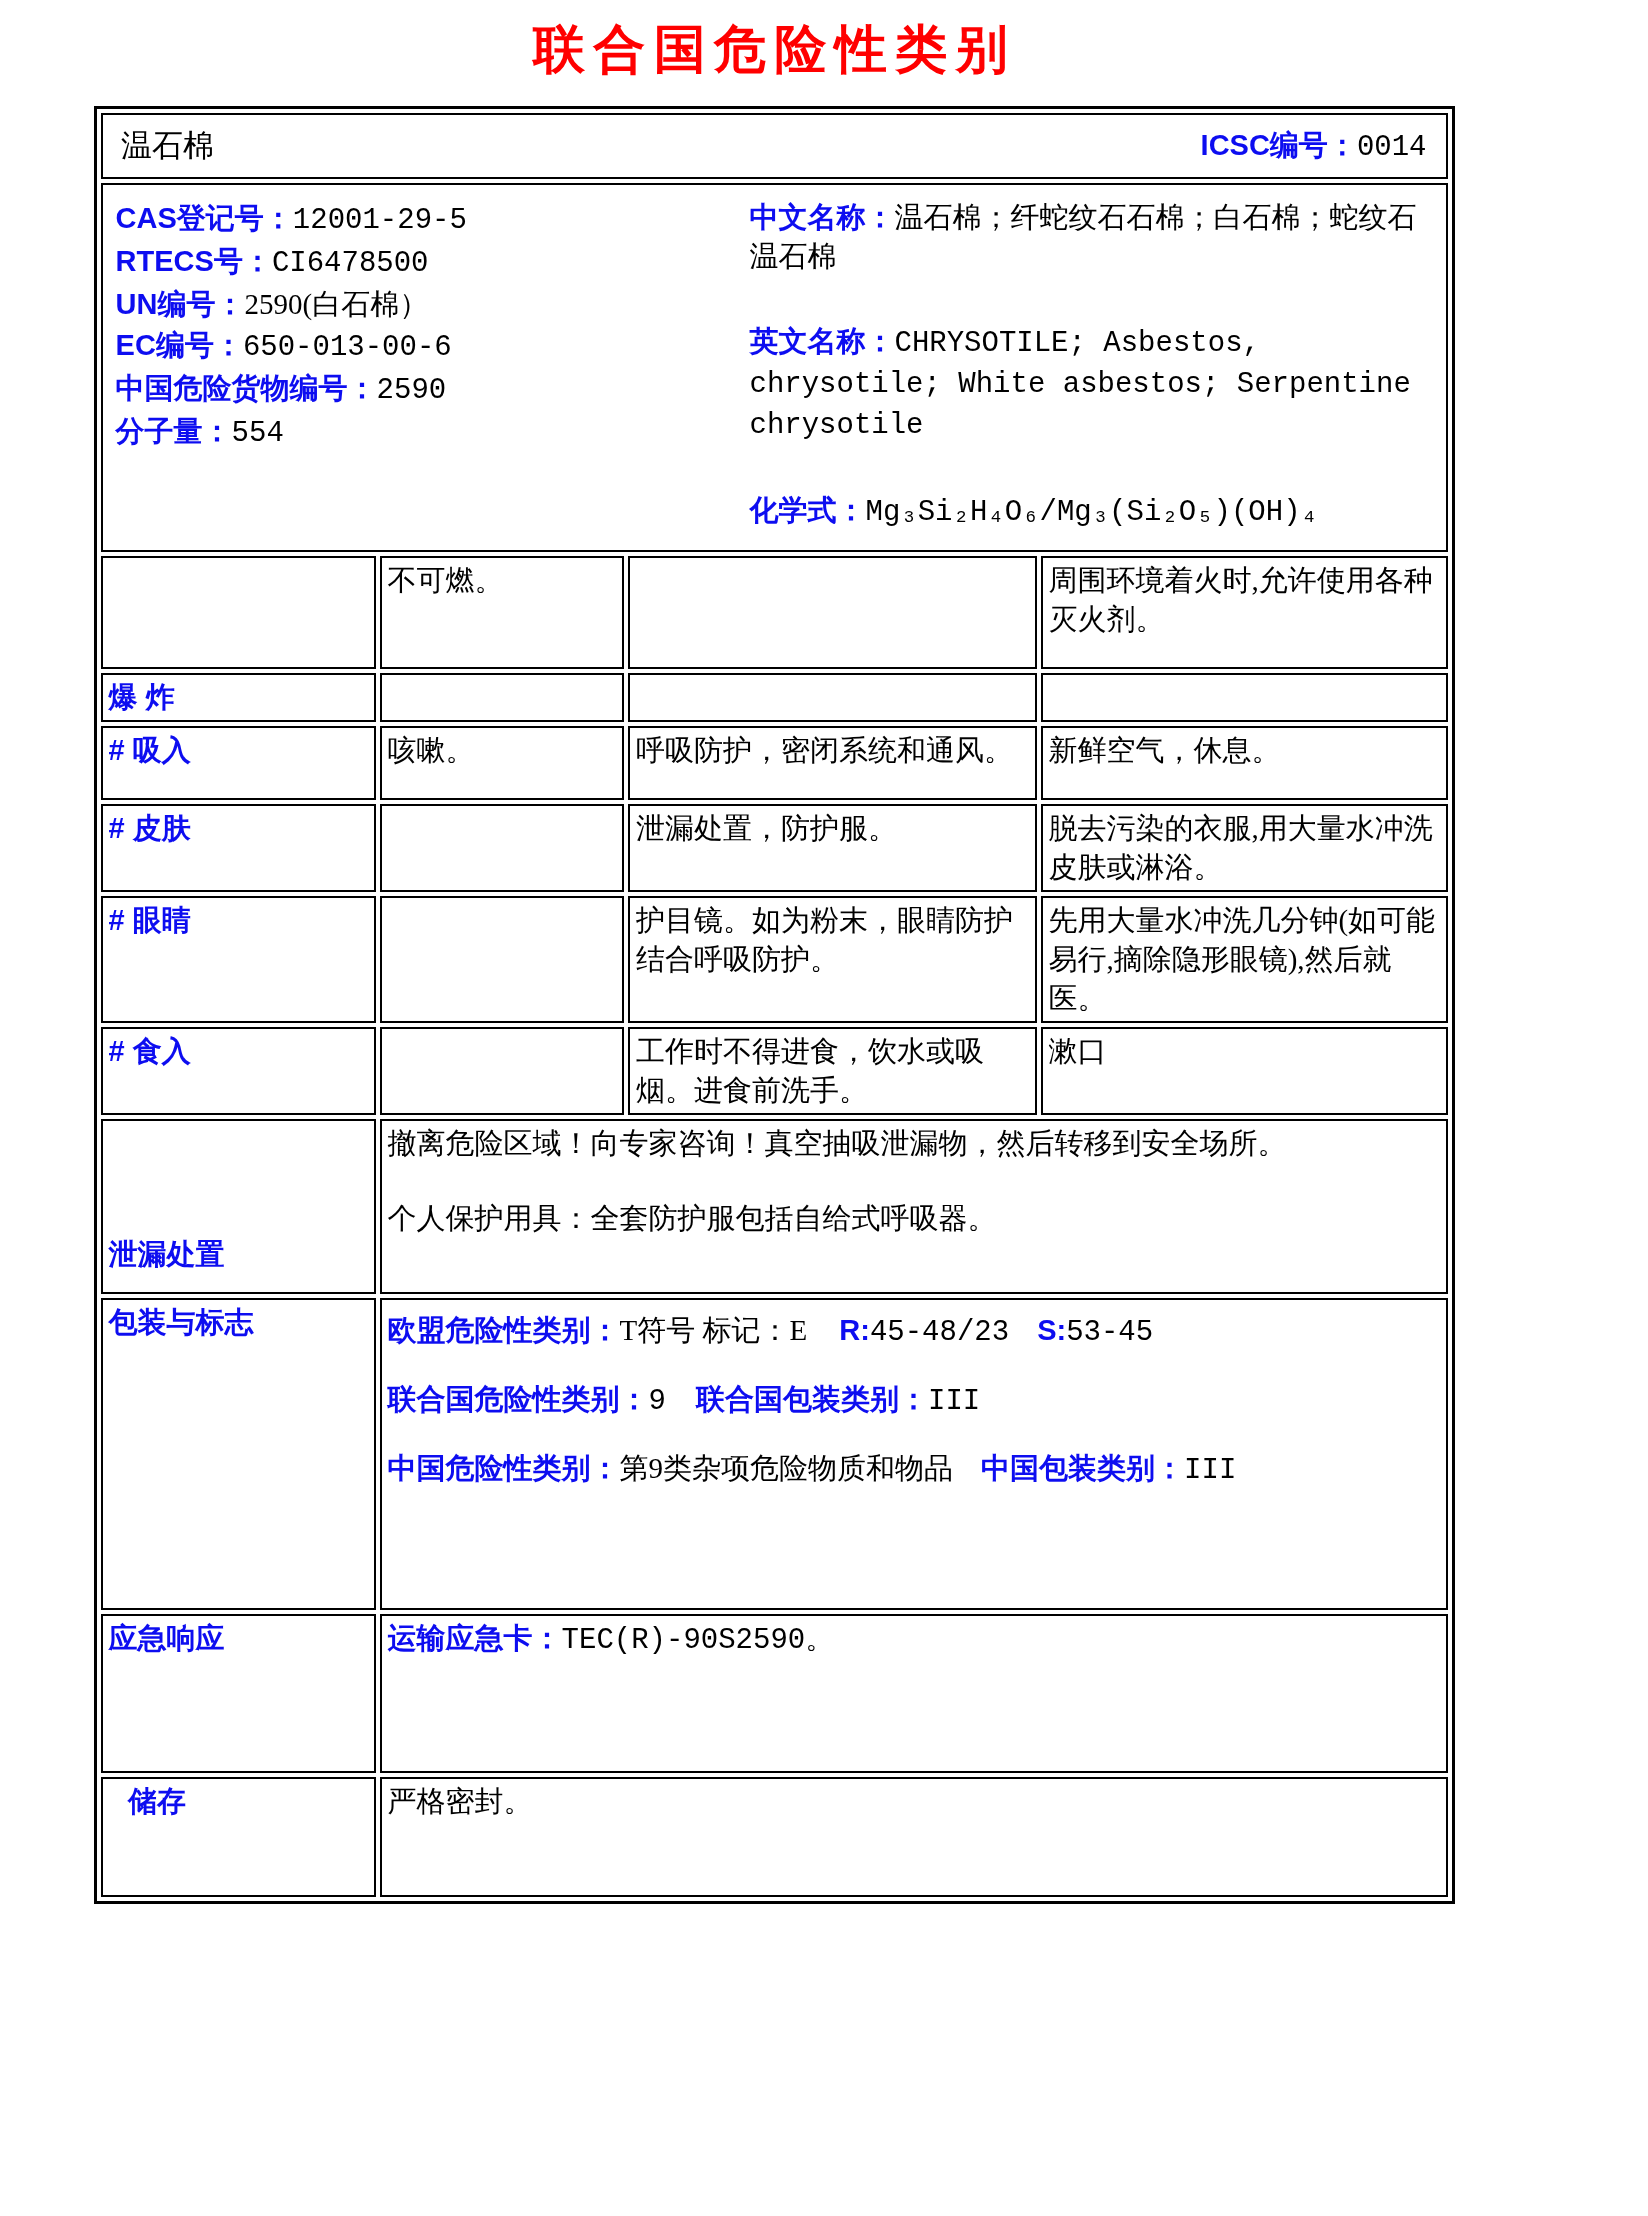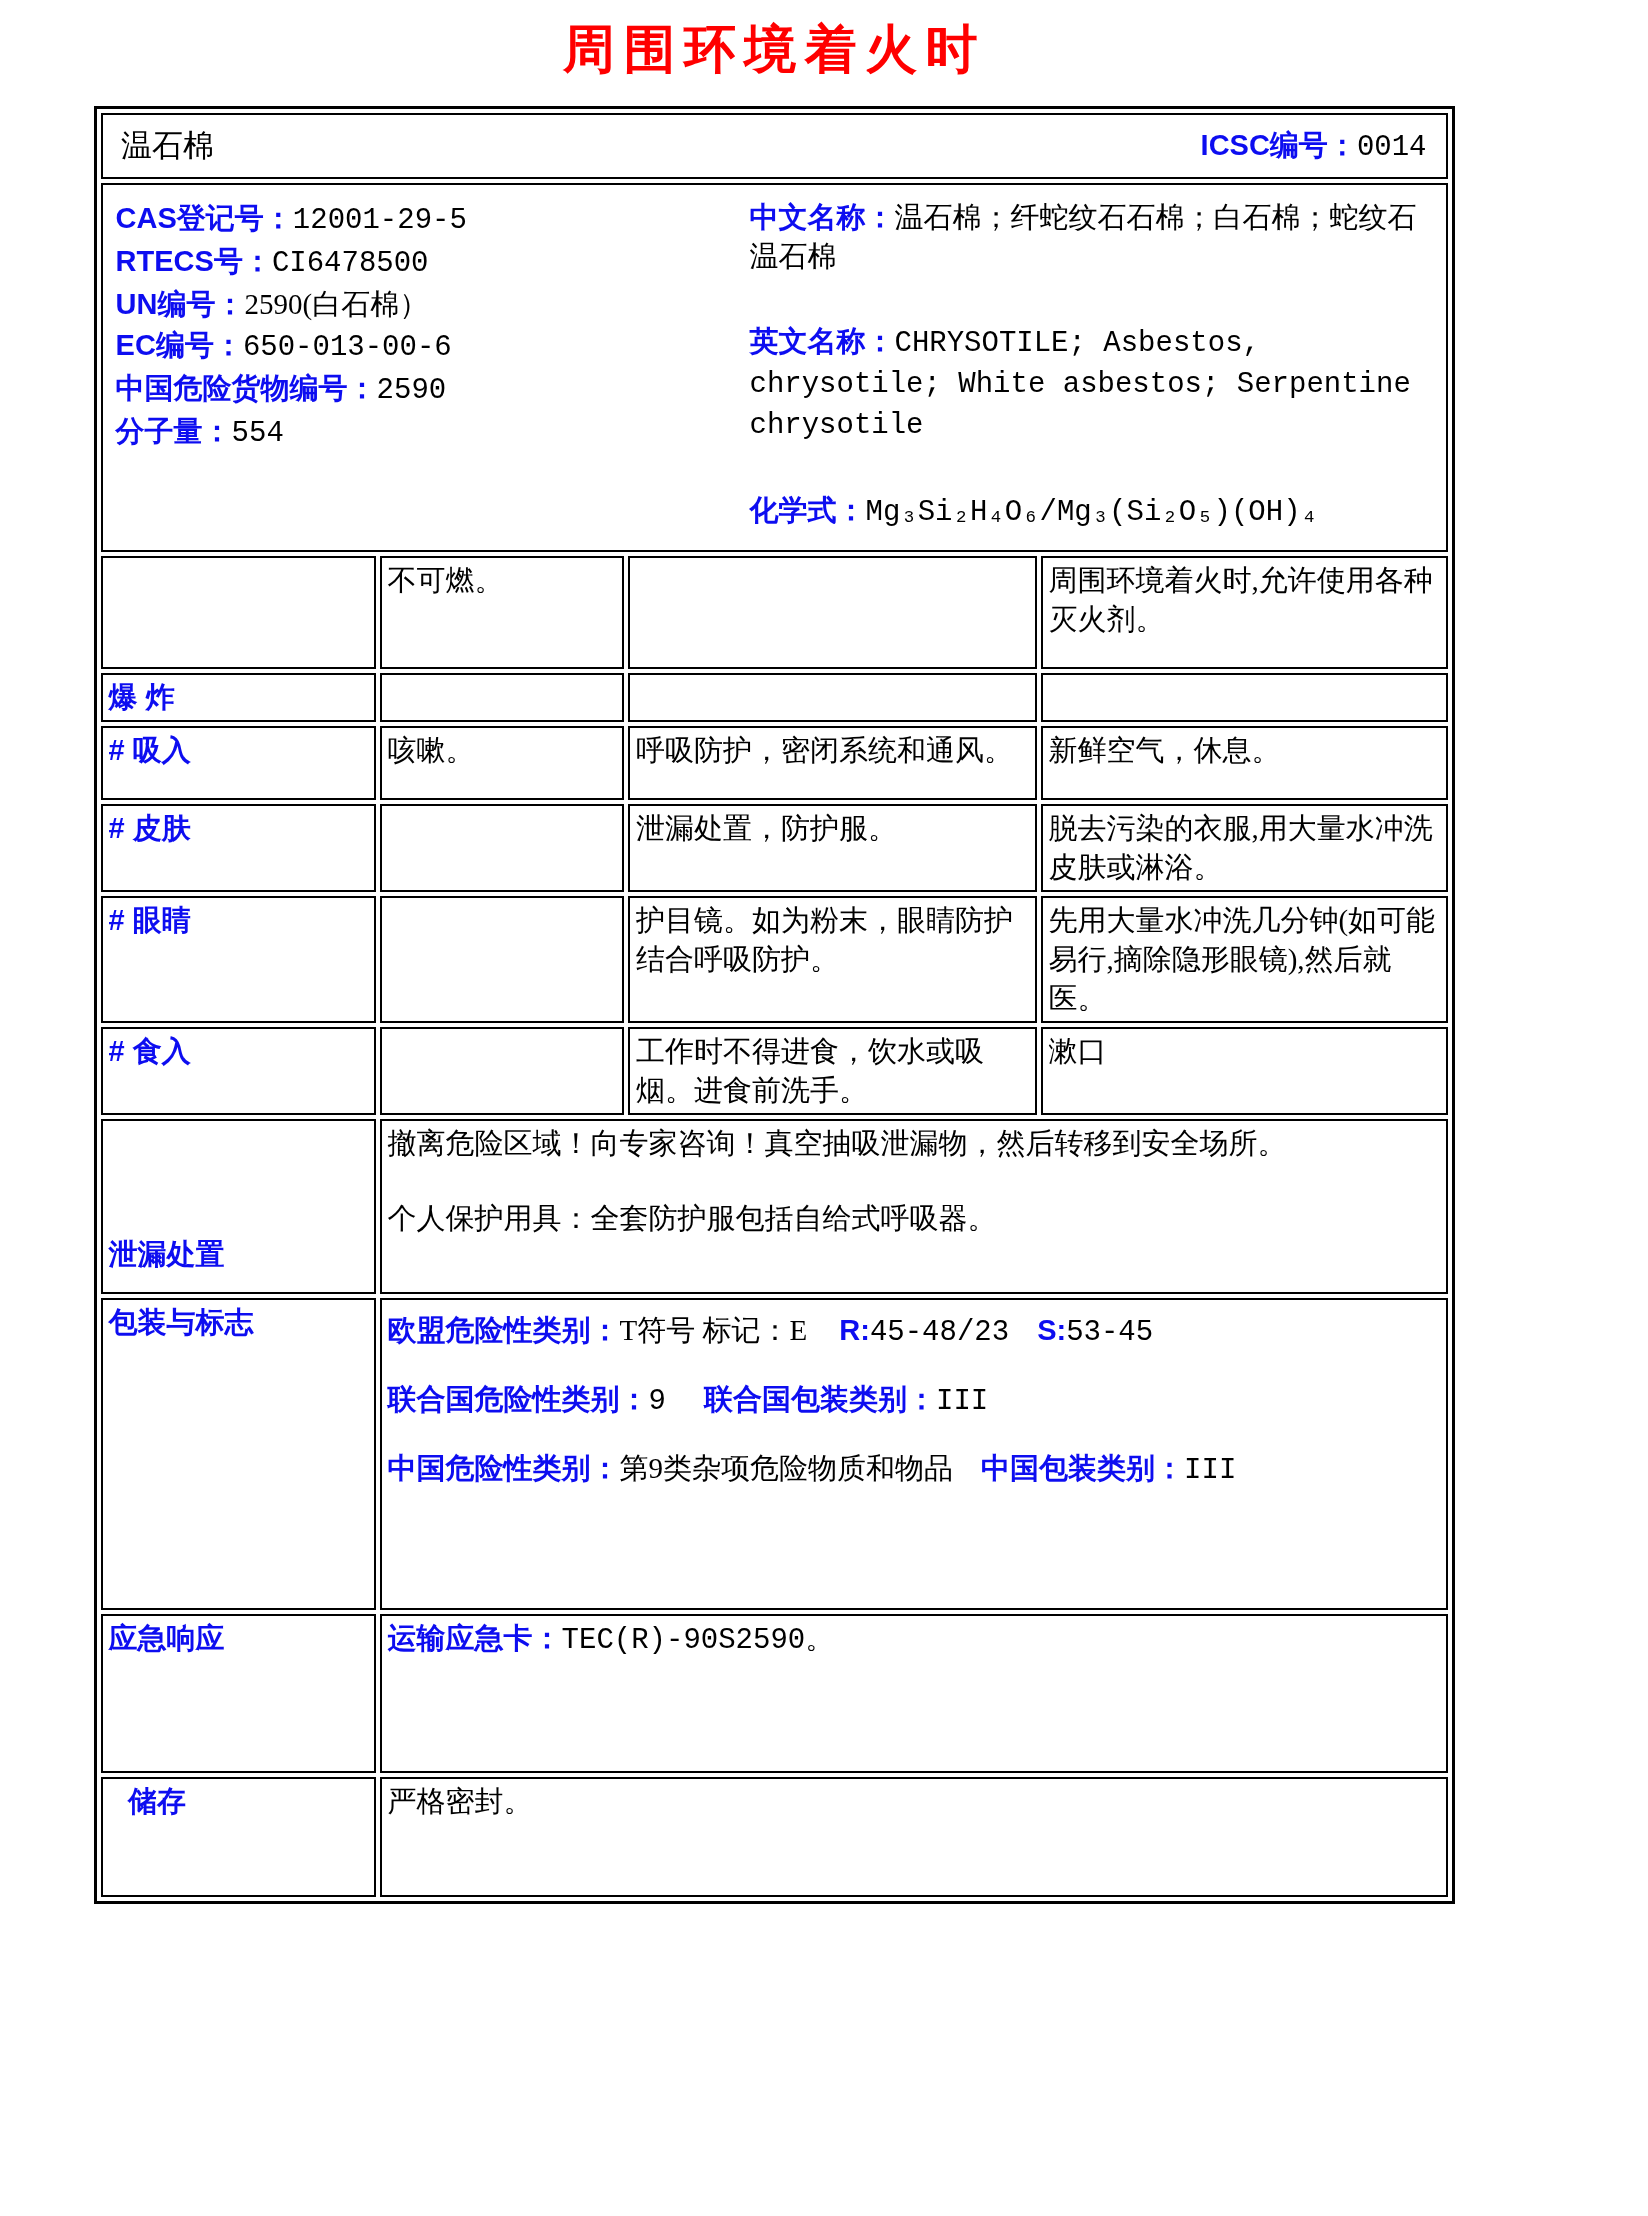--- a/index.html
+++ b/index.html
@@ -29,27 +29,27 @@
   td.hhead{vertical-align:middle;text-align:center;}
   td.hhead.left{text-align:left;}
   td.hhead .blue{font-size:31px;}
   td.c1head{white-space:pre-line;}
   td.hlbl{vertical-align:middle;text-align:left;padding-left:18px;white-space:nowrap;}
   td.slbl{vertical-align:middle;text-align:left;padding-left:7px;white-space:nowrap;}
   td.slbl.bottom{vertical-align:bottom;padding-bottom:18px;}
   .spill-line2{margin-top:36px;}
   .packline{margin:8.4px 0 28px 0;}
   .gap-l{margin-left:32px;}
-  .gap-m{margin-left:38px;}
+  .gap-m{margin-left:30px;}
   .gap-s{margin-left:28px;}
 </style>
 </head>
 <body>
 
-<div class="page-title">周围环境着火时</div>
+<div class="page-title">联合国危险性类别</div>
 
 <table class="card">
   <colgroup>
     <col style="width:20.6%">
       <col style="width:18.3%">
       <col style="width:30.6%">
       <col style="width:30.5%">
   </colgroup>
 
   <tbody>

